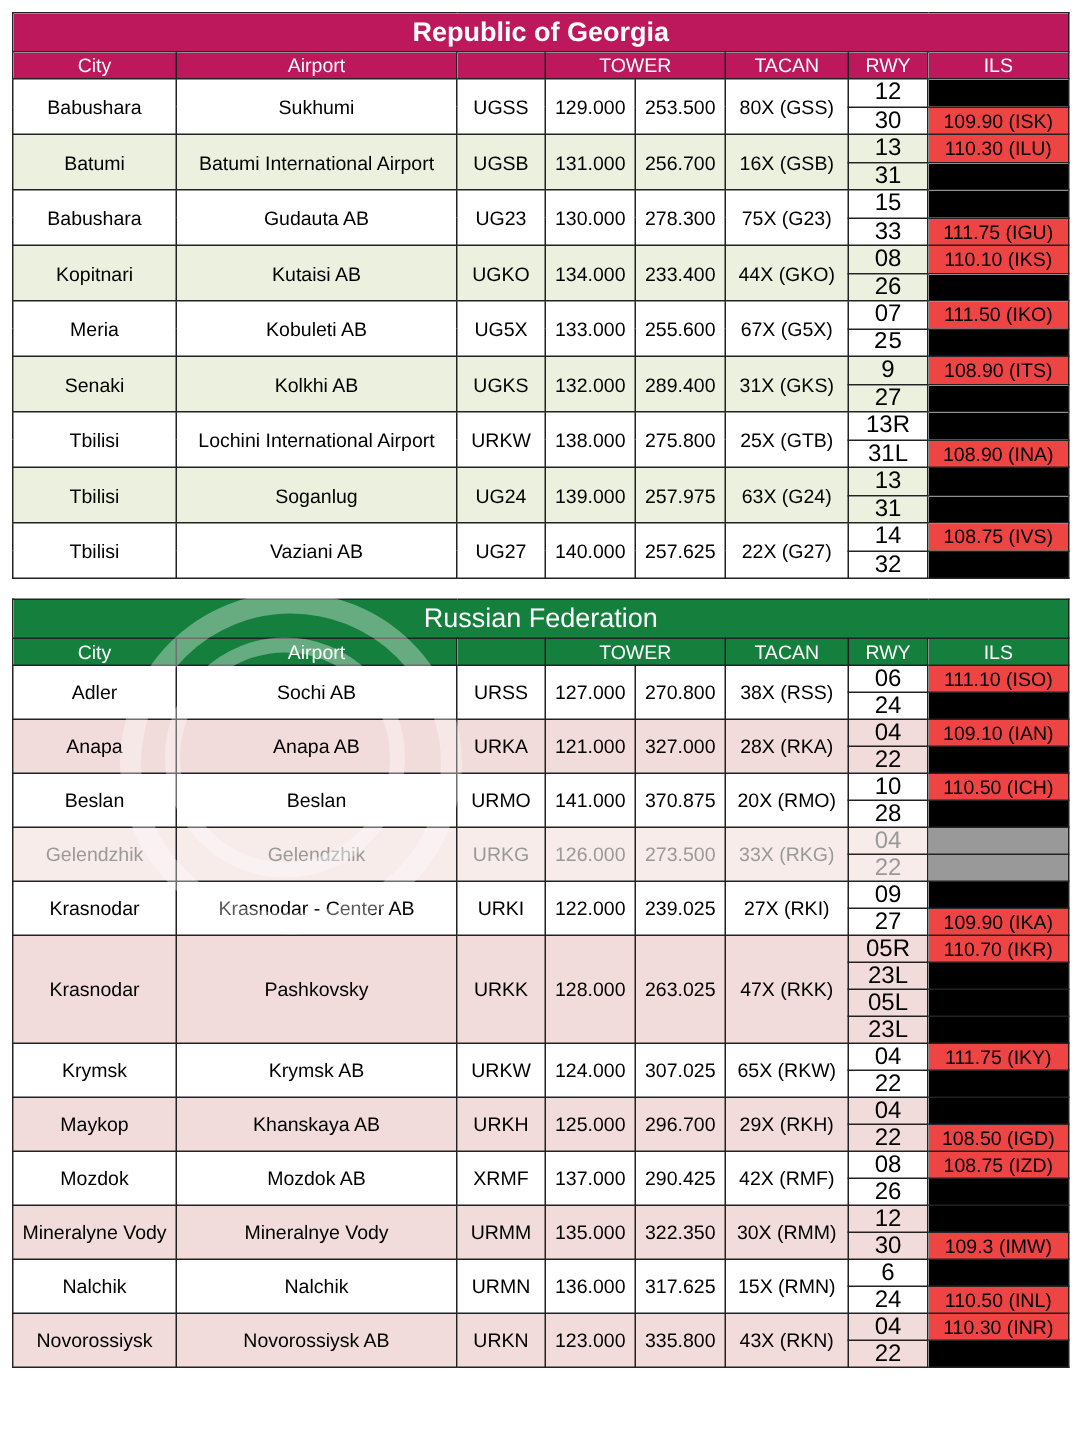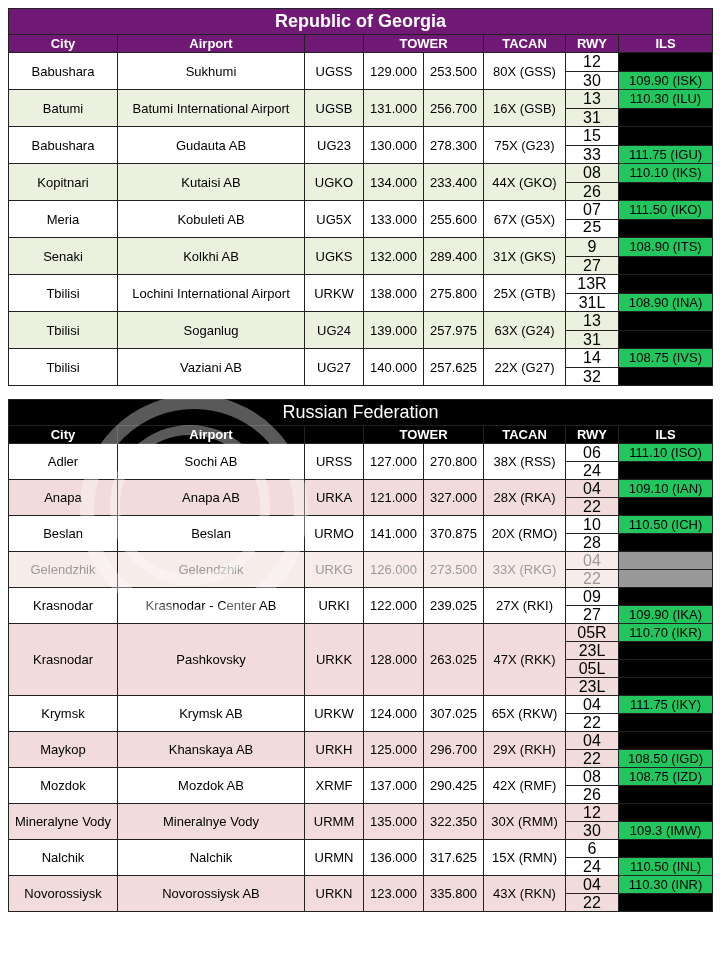--- a/index.html
+++ b/index.html
@@ -4,27 +4,27 @@
 <style>
   html, body { margin:0; padding:0; background:#ffffff; }
   body { width:720px; height:960px; position:relative; overflow:hidden;
          font-family:"Liberation Sans", sans-serif; color:#000; }
   .section { position:absolute; left:8px; width:704px; }
   table { border-collapse:collapse; table-layout:fixed; width:704px; }
   td { border:1px solid #222; text-align:center; vertical-align:middle; padding:0;
        font-size:13px; white-space:nowrap; overflow:hidden; }
   .title-row td { color:#fff; font-size:18px; height:25px; border-color:#222; }
   .ga .title-row td { font-weight:bold; }
-  .hdr-row td { color:#fff; font-size:13px; height:17px;font-weight:bold; }
-  .ga .title-row td, .ga .hdr-row td { background:#701a75;margin-left:29px; }
-  .ru .title-row td, .ru .hdr-row td { background:#000000; }
+  .hdr-row td { color:#fff; font-size:13px; height:17px; }
+  .ga .title-row td, .ga .hdr-row td { background:#be185d;margin-left:29px; }
+  .ru .title-row td, .ru .hdr-row td { background:#15803d; }
   .ga tr.alt td.c { background:#ebf1de; }
   .ru tr.alt td.c { background:#f2dcdb; }
   td.rwy { font-size:16px; height:17px; line-height:17px; }
-  td.ils { font-size:13px; background:#22c55e; }
+  td.ils { font-size:13px; background:#ef4444; }
   td.ils.black { background:#000; }
   td.ils.grey { background:#999; }
   tr.faded td { color:#999; }
   .ru tr.faded td.c { background:#f8eceb; }
   tr.faded td.rwy { background:#f8eceb; }
   .wm { position:absolute; left:80px; top:395px; width:200px; height:200px; border-radius:50%;
         border:14px solid rgba(255,255,255,0.35); pointer-events:none; }
   .wm2 { position:absolute; left:110px; top:425px; width:140px; height:140px; border-radius:50%;
         border:10px solid rgba(255,255,255,0.35); pointer-events:none; }
 </style>

